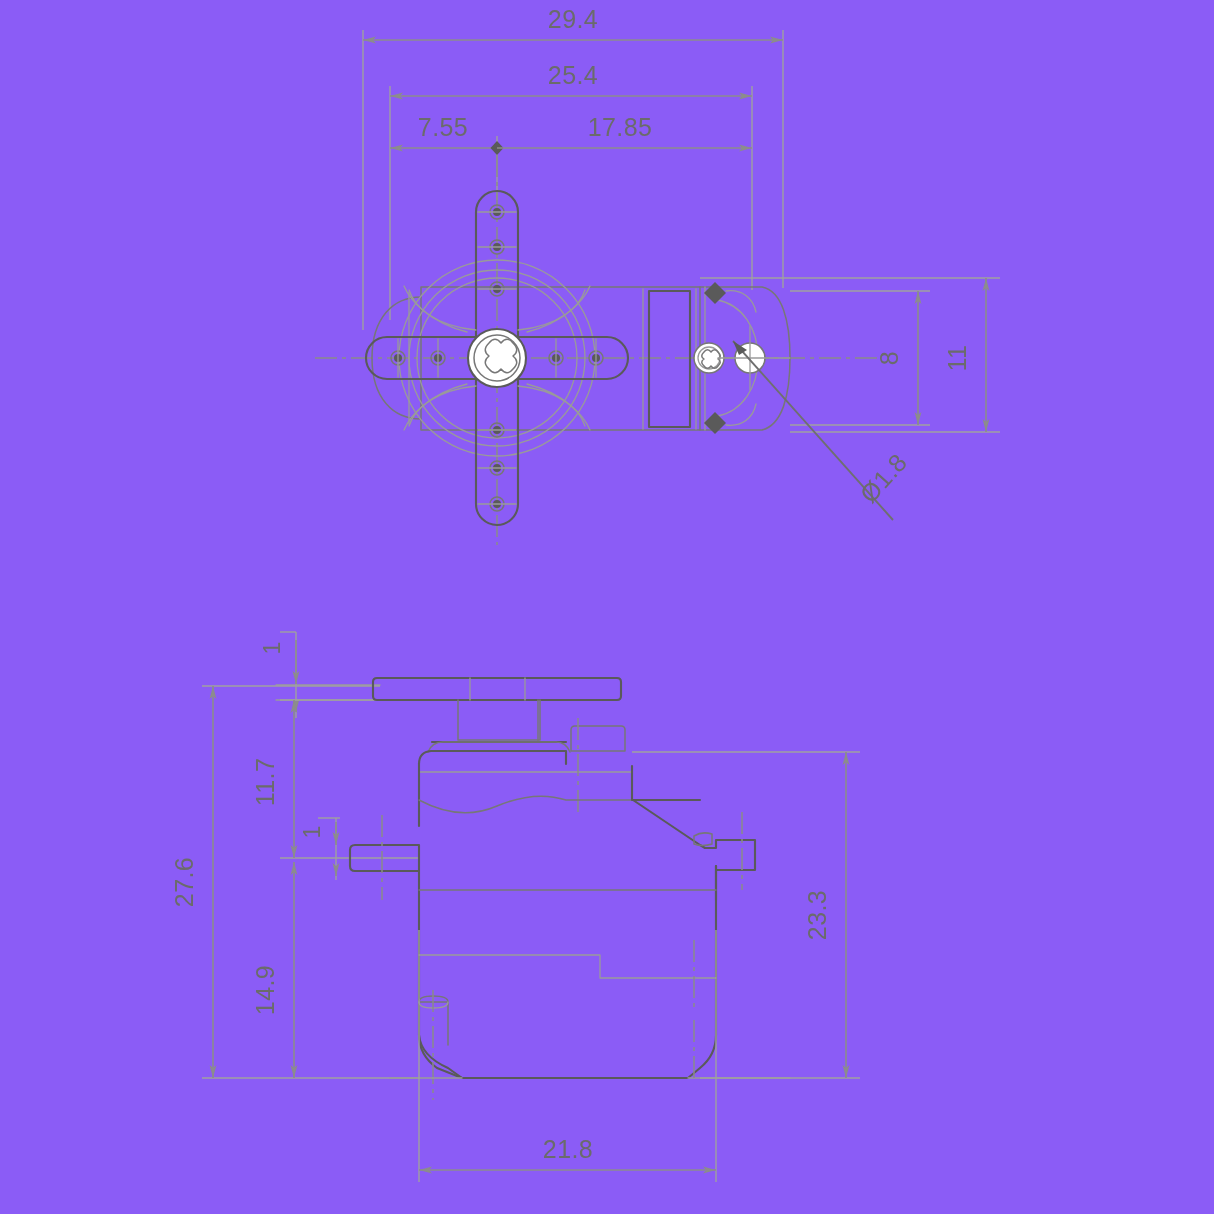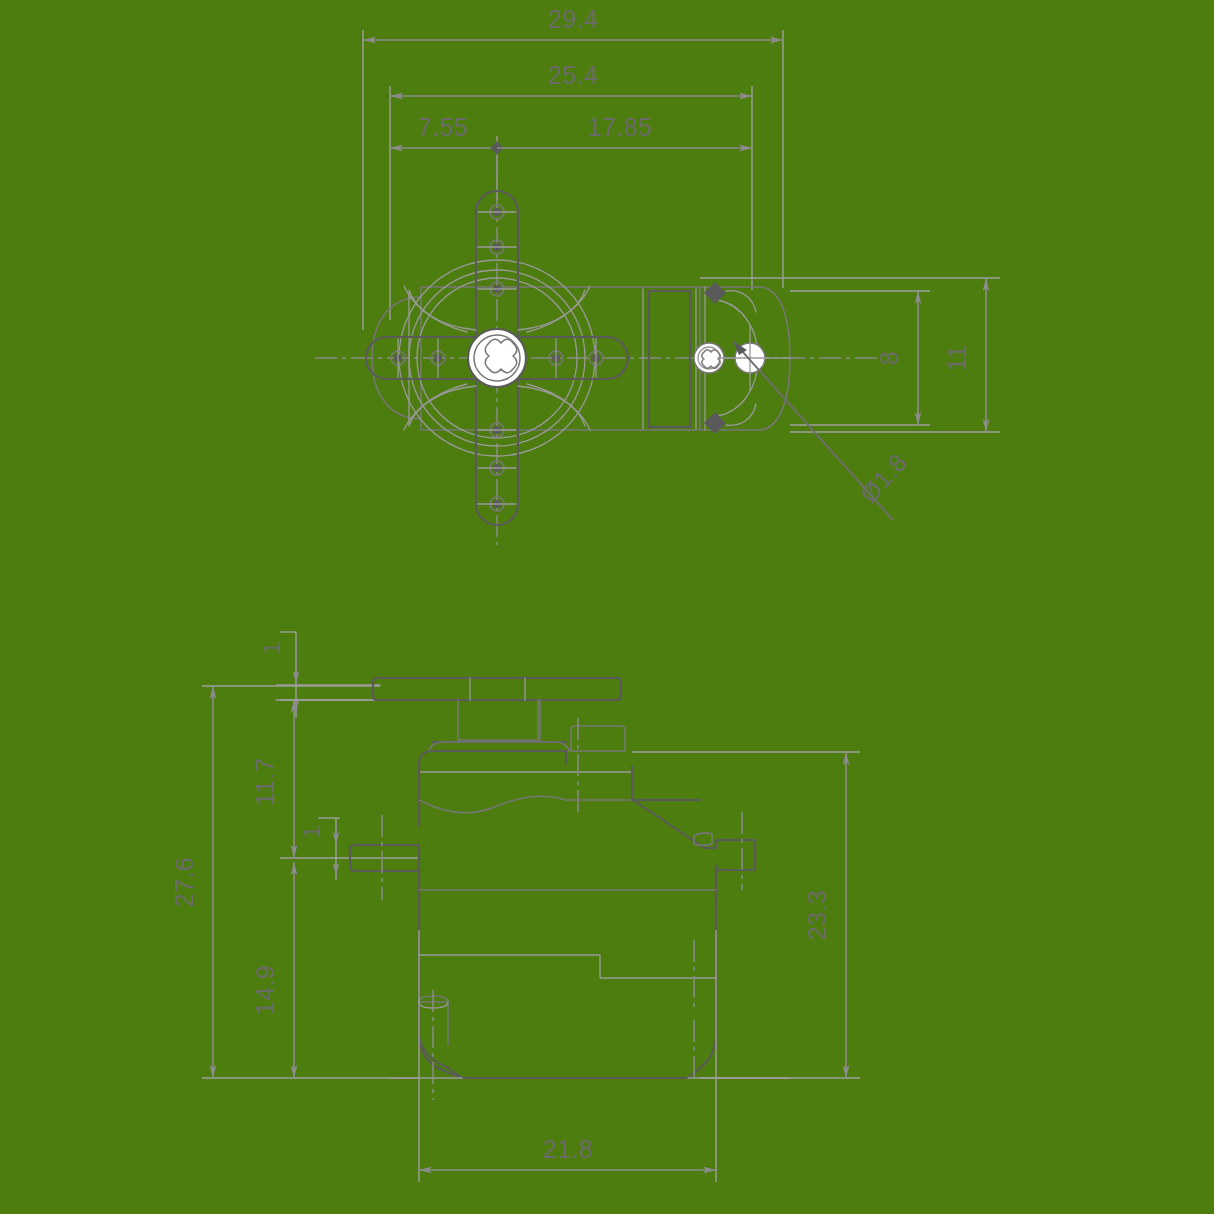--- a/index.html
+++ b/index.html
@@ -11,21 +11,21 @@
   body {
     width: 1214px;
     height: 1214px;
     overflow: hidden;
     font-family: "Liberation Sans", sans-serif;
   }
   #drawing-root {
     position: relative;
     width: 1214px;
     height: 1214px;
-    background: #4d7c0f;
+    background: #8b5cf6;
   }
   svg#cad {
     display: block;
     width: 1214px;
     height: 1214px;
   }
   
   .obj       { fill: none; stroke: #5a5a5a; stroke-width: 2.1; stroke-linecap: round; stroke-linejoin: round; }
   .obj-thin  { fill: none; stroke: #777777; stroke-width: 1.5; stroke-linecap: round; stroke-linejoin: round; }
   .obj-faint { fill: none; stroke: #9a9a9a; stroke-width: 1.3; stroke-linecap: round; stroke-linejoin: round; }

